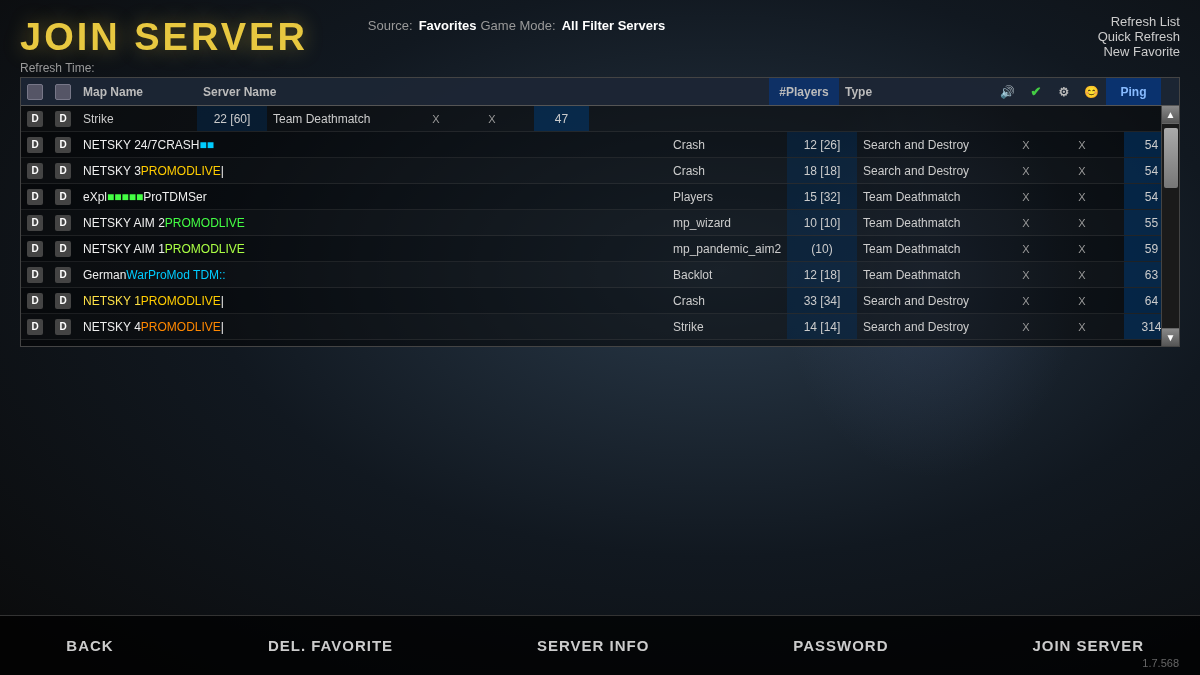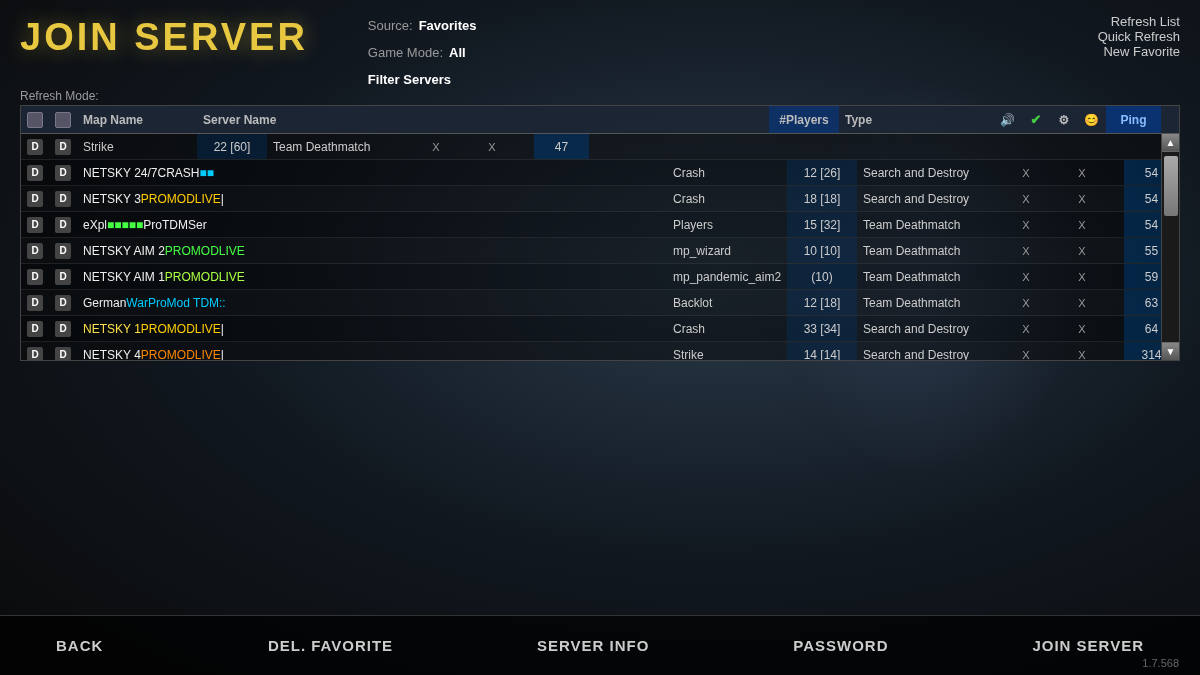--- a/index.html
+++ b/index.html
@@ -51,22 +51,21 @@
       color: #e8c840;
       text-transform: uppercase;
       letter-spacing: 3px;
       text-shadow: 0 0 20px rgba(232,200,64,0.4);
       margin-right: 60px;
       margin-top: 2px;
     }
 
     .filter-panel {
       display: flex;
-      flex-direction: column;
-      gap: 12px;
+      gap: 4px;
       margin-top: 4px;
       font-size: 13px;
     }
 
     .filter-row {
       display: flex;
       align-items: center;
       gap: 6px;
     }
 
@@ -270,21 +269,21 @@
     }
 
     .bottom-btn {
       color: #ccc;
       font-size: 15px;
       font-weight: bold;
       text-transform: uppercase;
       letter-spacing: 1px;
       cursor: pointer;
       padding: 8px 16px;
-      text-align: left;
+      text-align: center;
       min-width: 100px;
     }
 
     .version-text {
       position: absolute;
       bottom: 6px;
       right: 21px;
       font-size: 11px;
       color: #666;
     }
@@ -320,21 +319,21 @@
     </div>
 
     <div class="right-actions">
       <span class="action-link">Refresh List</span>
       <span class="action-link">Quick Refresh</span>
       <span class="action-link">New Favorite</span>
     </div>
   </div>
 
   <div class="refresh-time">
-    <span class="filter-label">Refresh Mode:</span>
+    <span class="filter-label">Refresh Time:</span>
   </div>
 
   <div class="table-container">
     <div class="table-header">
       <div class="col col-icon1">
         <span class="icon-box"></span>
       </div>
       <div class="col col-icon2">
         <span class="icon-box"></span>
       </div>

